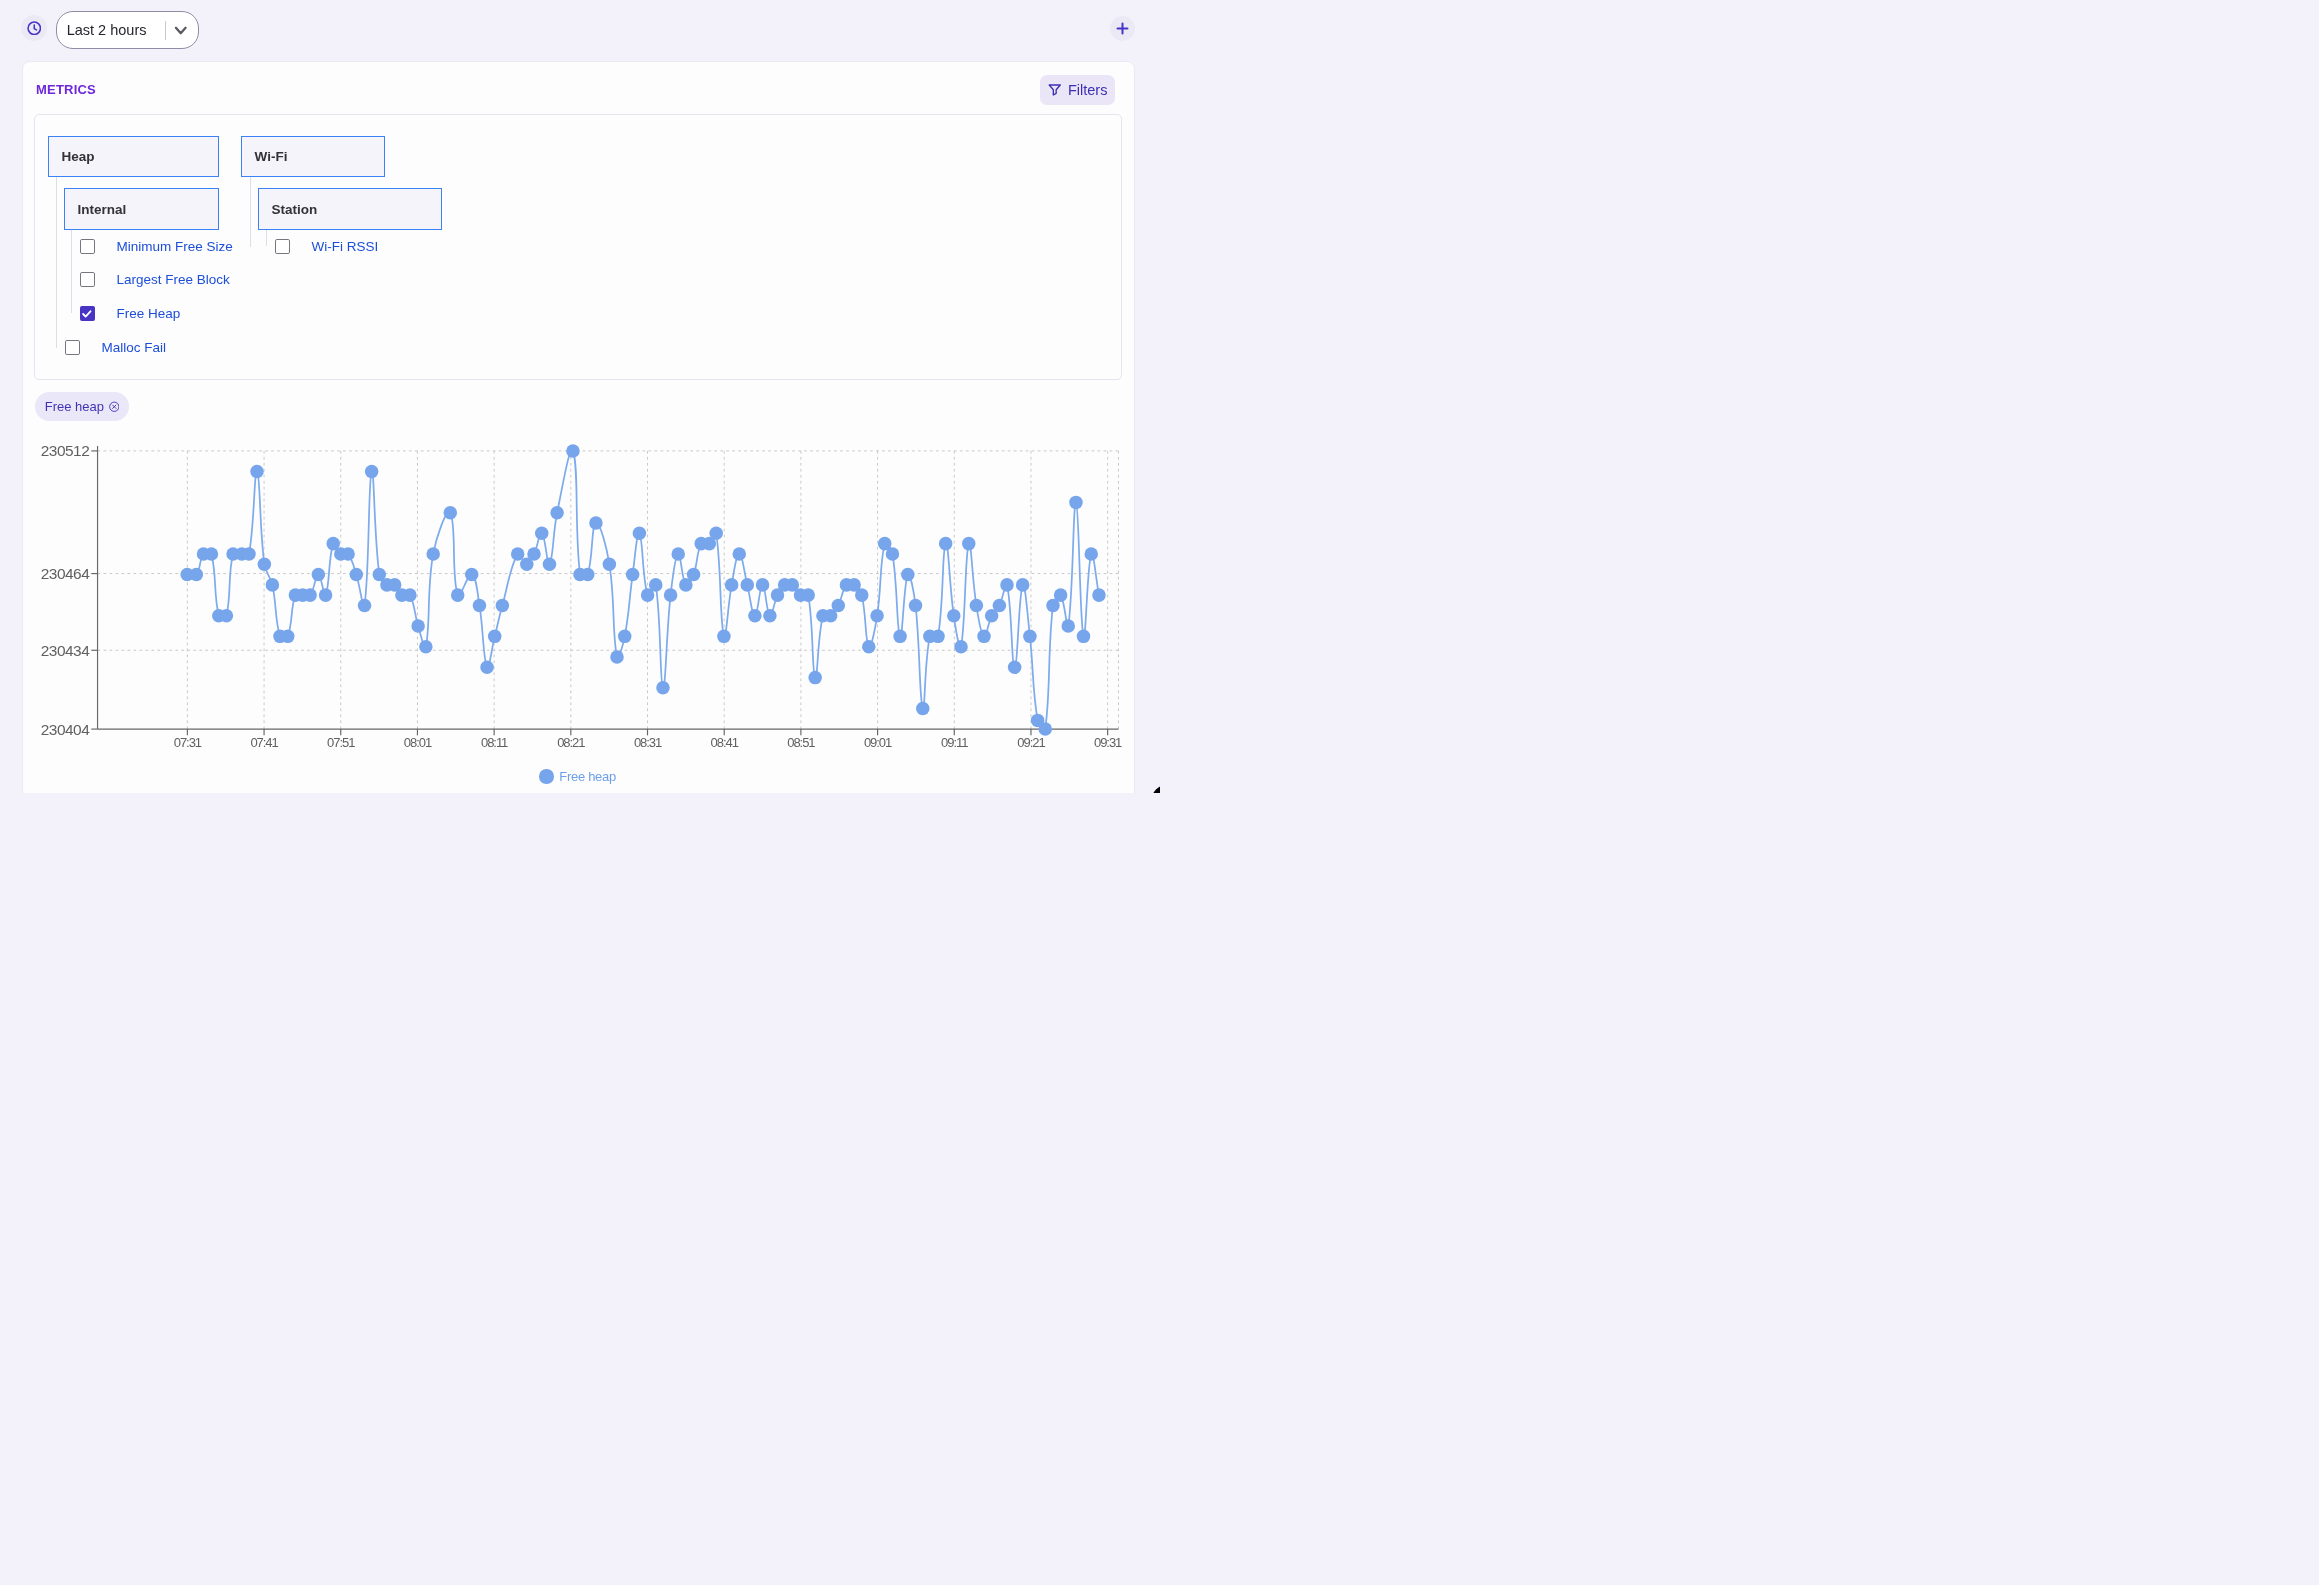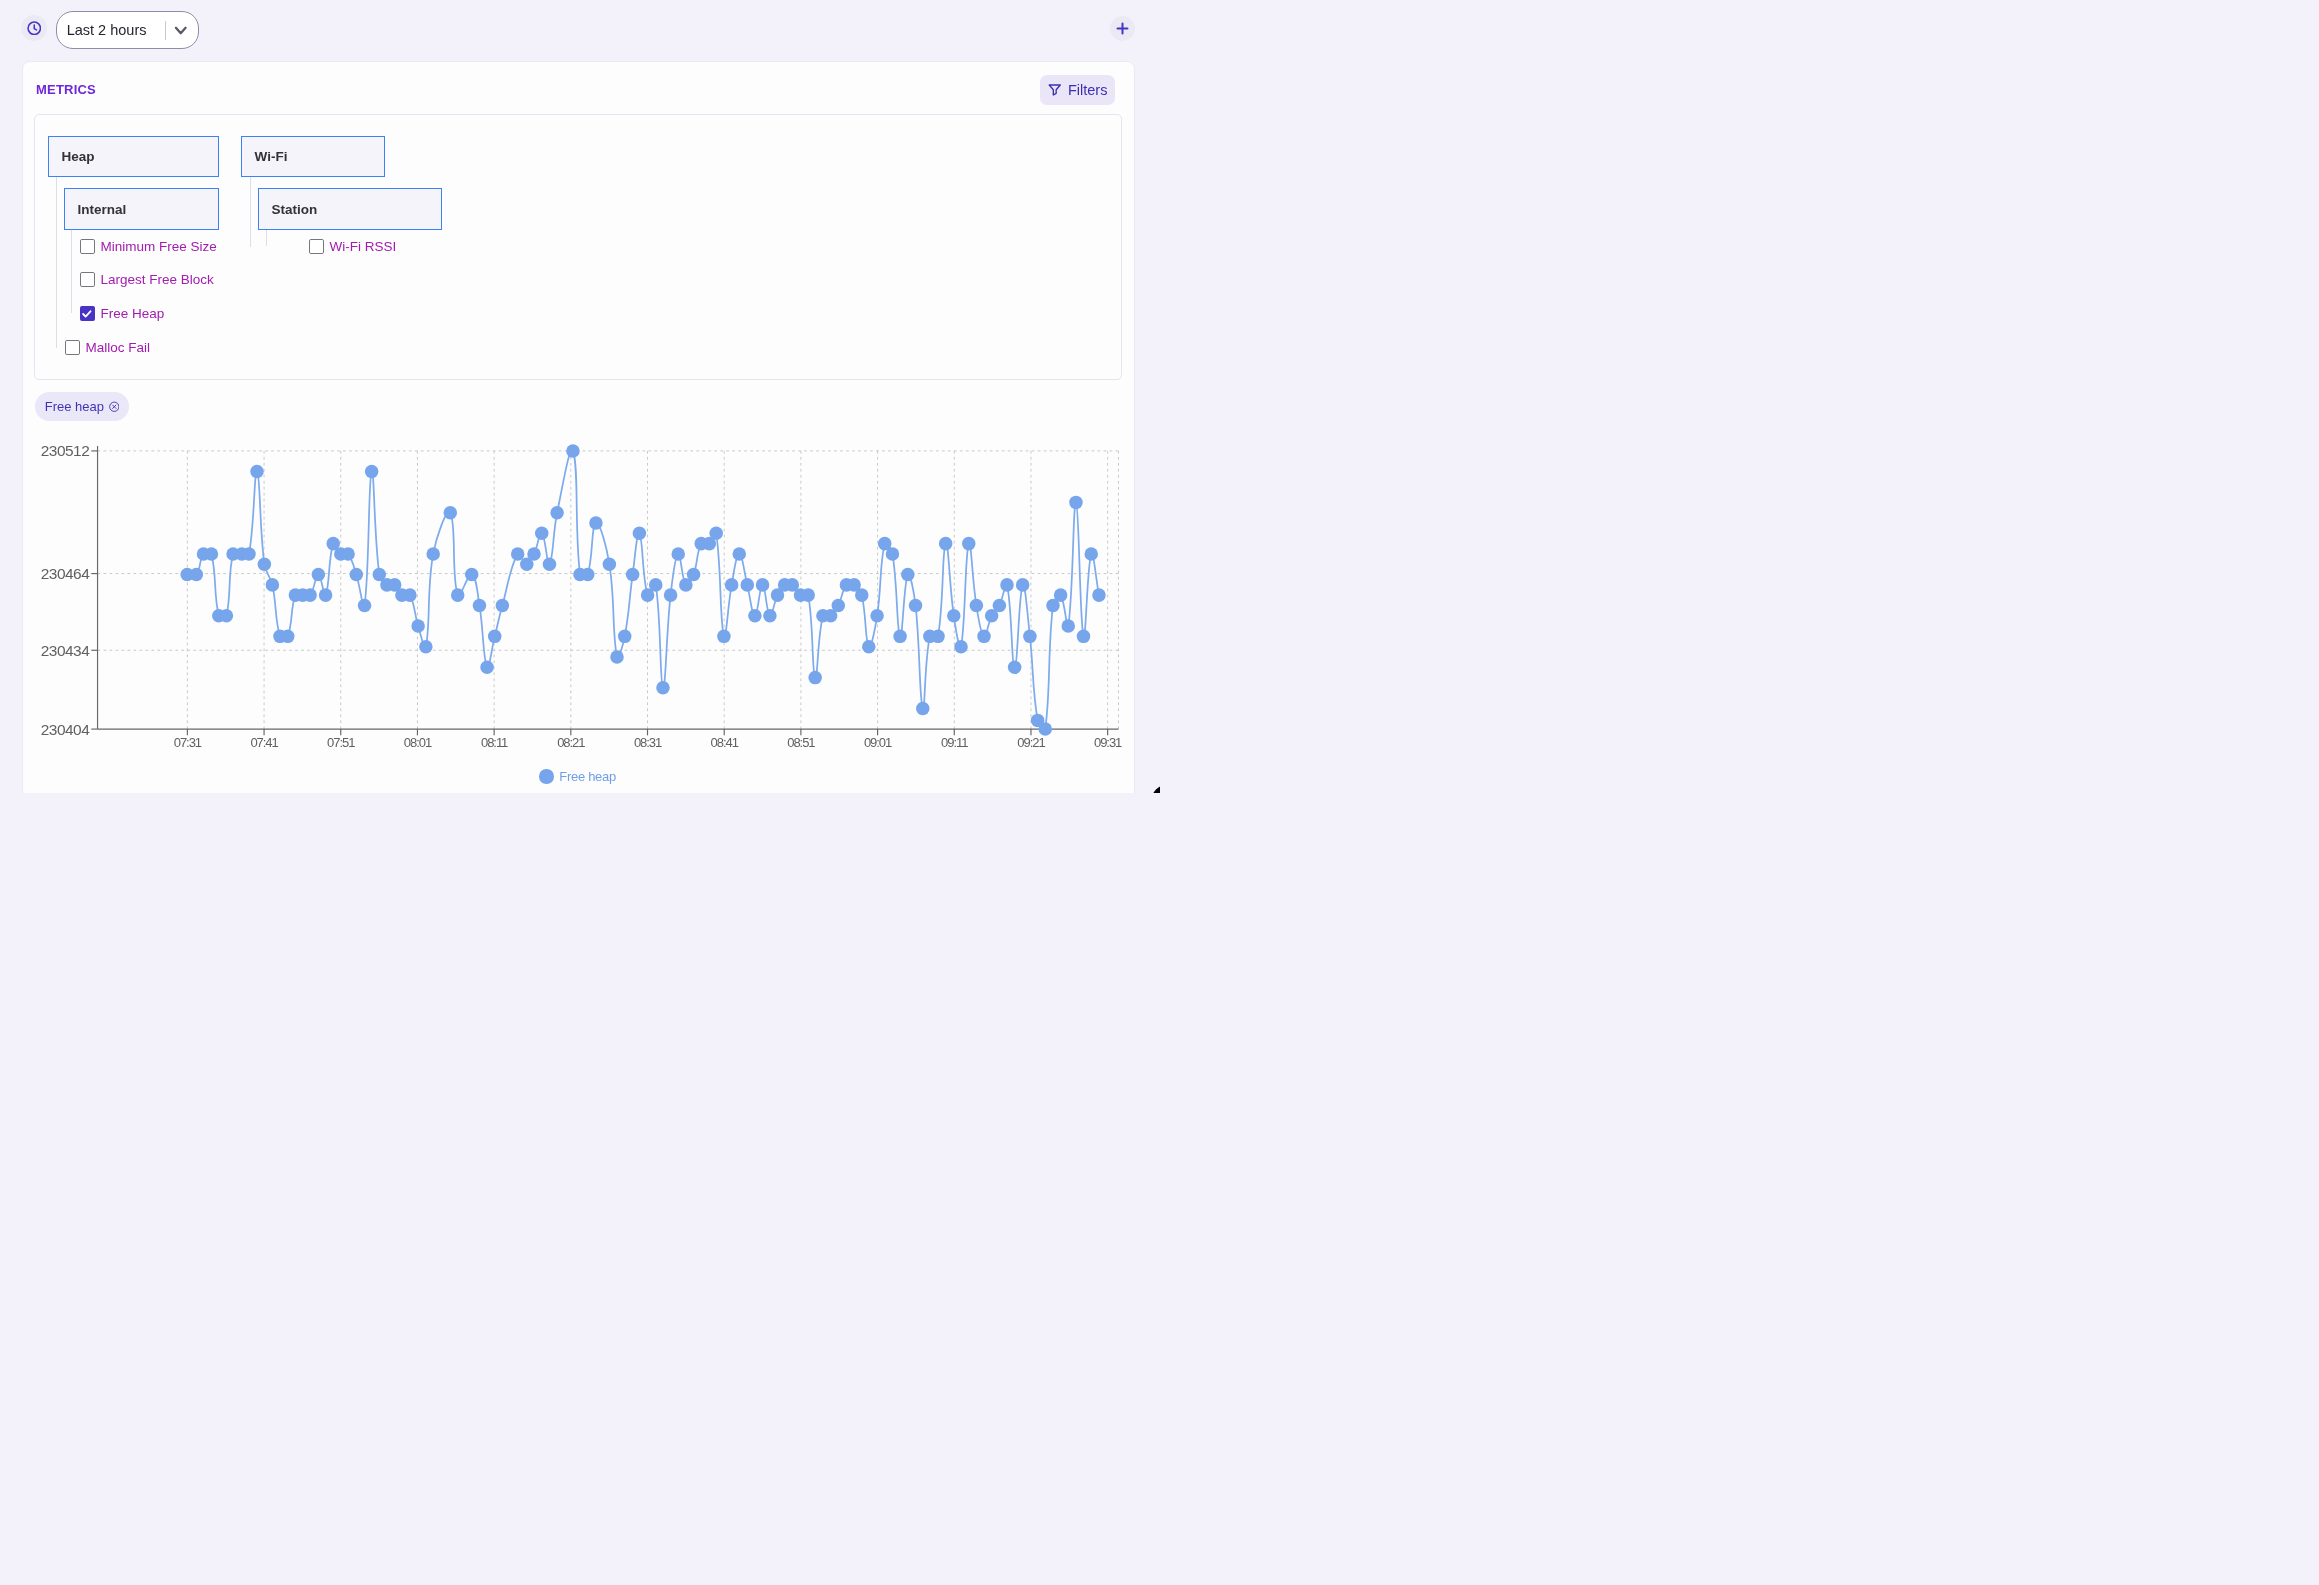--- a/index.html
+++ b/index.html
@@ -14,21 +14,21 @@
 #card { position:absolute; left:22px; top:61px; width:1113px; height:763px; background:#fdfdfe; border:1px solid #e9e8f3; border-radius:7.7px; }
 #metrics { position:absolute; left:36px; top:82px; font-size:13px; font-weight:bold; color:#6d28d9; letter-spacing:0.2px; }
 #filters { position:absolute; left:1040px; top:75px; width:75px; height:30px; background:#eae6f8; border-radius:7px; display:flex; align-items:center; justify-content:center; gap:6.8px; color:#3c2eb2; font-size:14.5px; }
 #tree { position:absolute; left:34px; top:114px; width:1088px; height:266px; border:1px solid #e5e4ef; border-radius:4.8px; background:#fdfdfe; }
 .hbox { position:absolute; background:#f5f4fb; border:1px solid #3b82f6; font-weight:bold; font-size:13.5px; color:#333239; display:flex; align-items:center; padding-left:12.6px; }
 #bheap { left:48px; top:136px; width:171px; height:41px; }
 #bwifi { left:241px; top:136px; width:144px; height:41px; }
 #binternal { left:64px; top:188px; width:155px; height:42px; }
 #bstation { left:258px; top:188px; width:184px; height:42px; }
 .vline { position:absolute; width:1px; background:#dddce7; }
-.row { position:absolute; display:flex; align-items:center; gap:6px; font-size:13.5px; color:#a21caf; }
+.row { position:absolute; display:flex; align-items:center; gap:22px; font-size:13.5px; color:#1d4ed8; }
 .cb { width:14.5px; height:14.5px; border:1.9px solid #77767e; border-radius:1.9px; background:#fff; flex:none; }
 .cbc { width:14.5px; height:14.5px; border-radius:1.9px; background:#4733c4; flex:none; display:flex; align-items:center; justify-content:center; }
 #chip { position:absolute; left:35px; top:392px; width:94px; height:29.4px; border-radius:15.4px; background:#eae7f8; color:#4233b5; font-size:13px; display:flex; align-items:center; padding:0 9.7px; gap:4.8px; white-space:nowrap; }
 #chart { position:absolute; left:0; top:415px; }
 #legend { position:absolute; left:539px; top:769px; display:flex; align-items:center; gap:5.8px; color:#6f9fe8; font-size:13px; letter-spacing:-0.3px; }
 #legend .dot { width:14.5px; height:14.5px; border-radius:50%; background:#76a5ec; }
 #corner { position:absolute; left:1151px; top:784px; width:36px; height:36px; border-radius:50%; background:#000; }
 </style>
 </head>
 <body>
@@ -80,21 +80,21 @@
       <svg width="11.6" height="11.6" viewBox="0 0 12 12">
         <path d="M2.2 6.2 L4.8 8.8 L9.8 3.4" fill="none" stroke="#fff" stroke-width="1.9" stroke-linecap="round" stroke-linejoin="round"></path>
       </svg>
     </span>
     <span>Free Heap</span>
   </div>
 <div class="row" style="left:65px; top:340px;">
     <span class="cb"></span>
     <span>Malloc Fail</span>
   </div>
-<div class="row" style="left:275px; top:239px;margin-left:34px;">
+<div class="row" style="left:275px; top:239px;">
     <span class="cb"></span>
     <span>Wi-Fi RSSI</span>
   </div>
 <div id="chip">Free heap
 <svg width="13.5" height="13.5" viewBox="0 0 15 15">
       <circle cx="7.5" cy="7.5" r="6.6" fill="none" stroke="#4233b5" stroke-width="1.3"></circle>
       <path d="M5.1 5.1 L9.9 9.9 M9.9 5.1 L5.1 9.9" stroke="#4233b5" stroke-width="1.3" stroke-linecap="round"></path>
     </svg>
 </div>
 <svg id="chart" width="1160" height="378" viewBox="0 430 1201 391">

